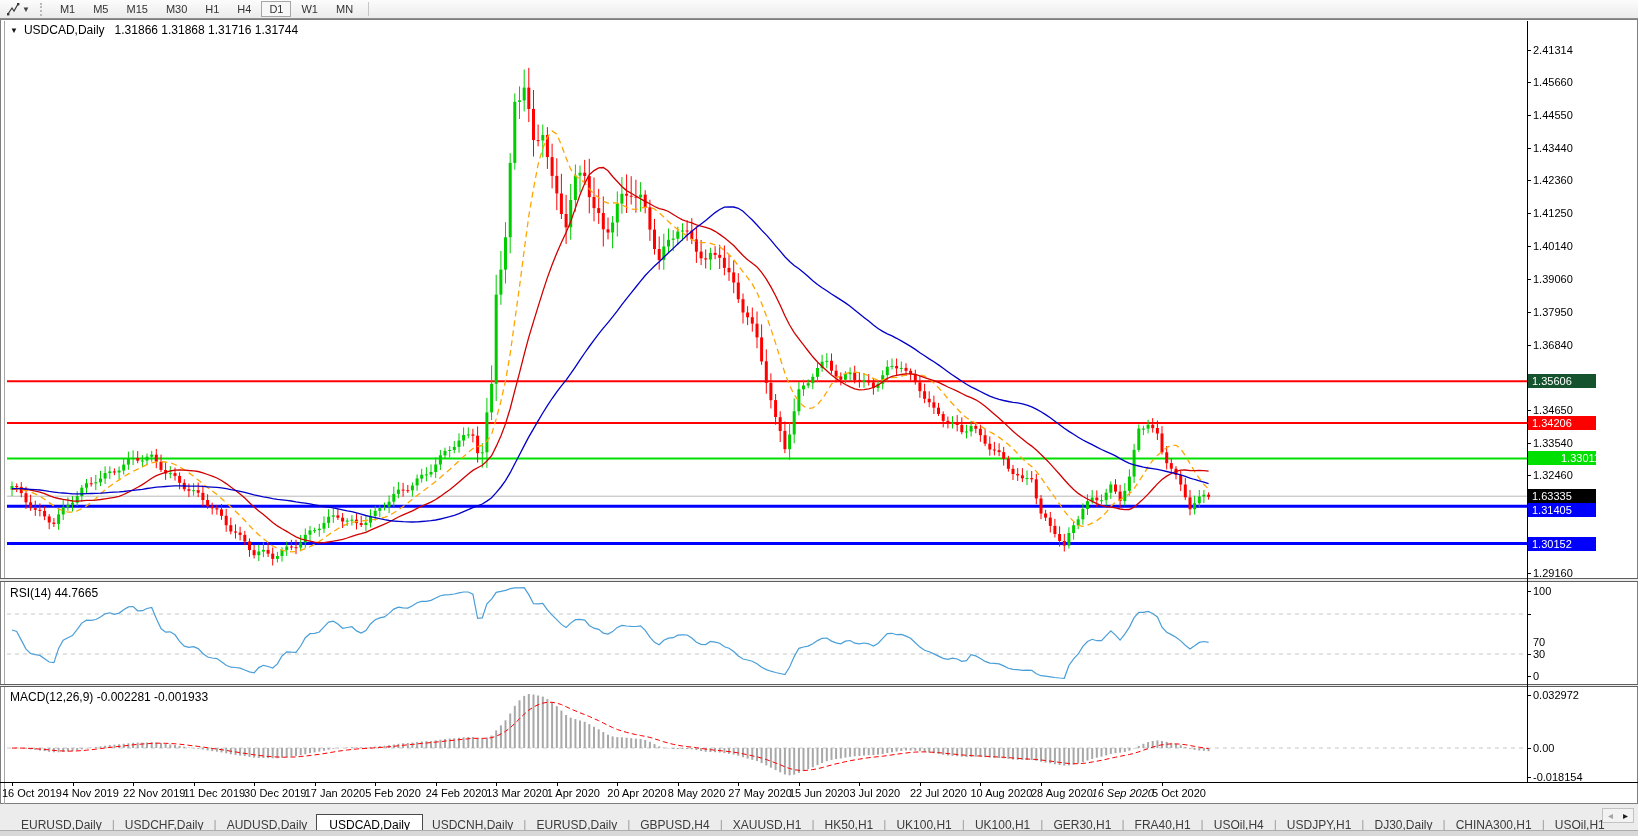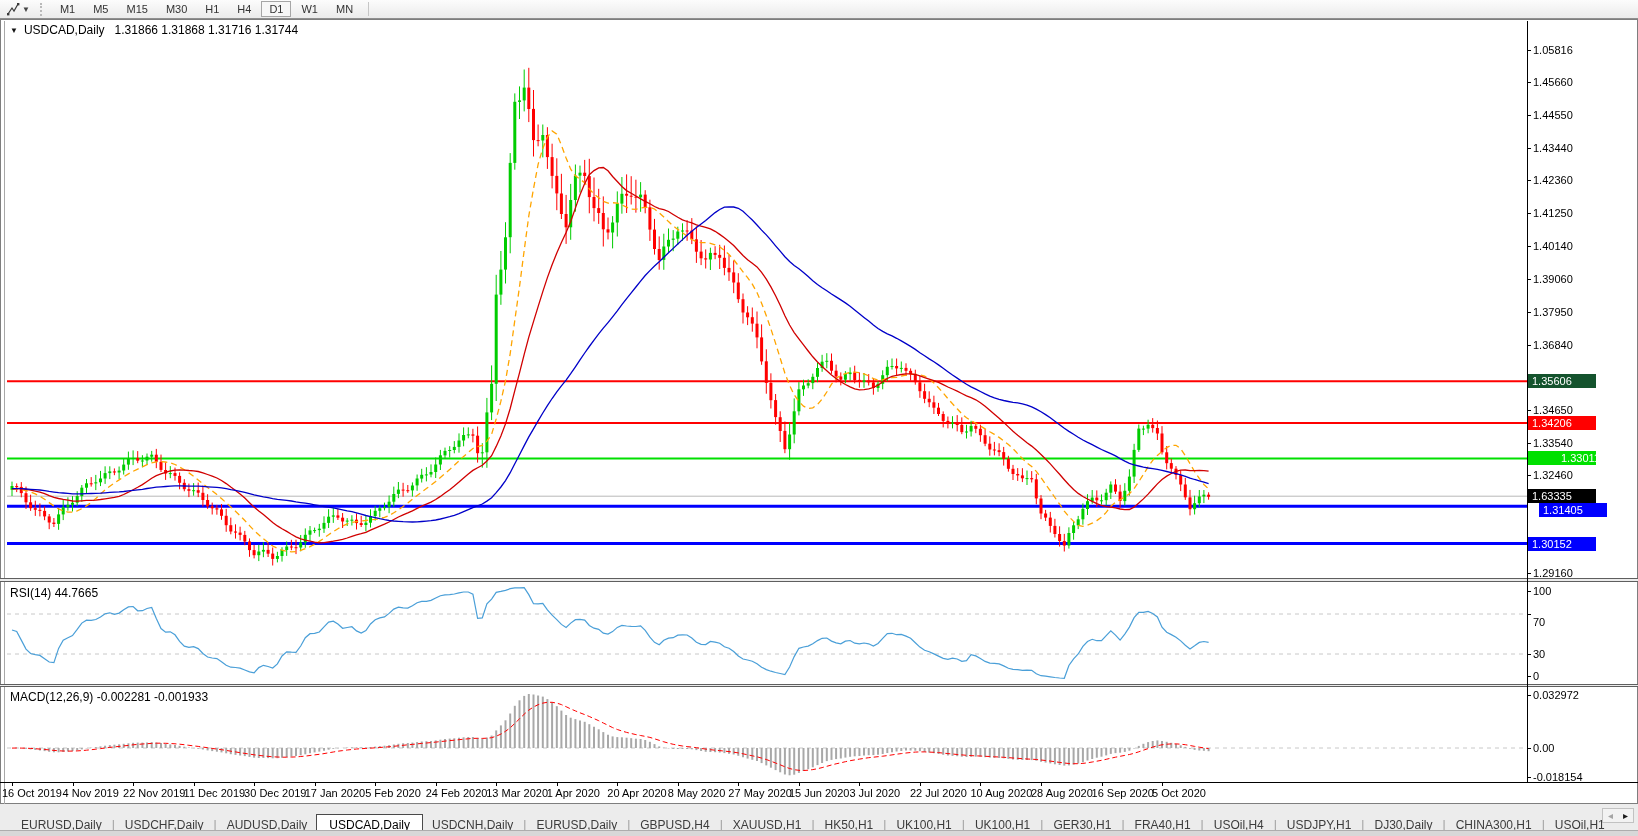--- a/index.html
+++ b/index.html
@@ -899,21 +899,21 @@
         <line x1="1201.6" x2="1201.6" y1="62.0" y2="65.2" stroke="#a8a8a8" stroke-width="2"></line>
       </g>
       <polyline fill="none" stroke="#FF0000" stroke-width="1" stroke-dasharray="5 3" points="5.0,62.1 9.7,62.0 14.3,62.1 19.0,62.2 23.6,62.4 28.3,62.7 32.9,63.1 37.6,63.5 42.2,63.9 46.9,64.4 51.6,64.8 56.2,65.0 60.9,65.1 65.5,65.1 70.2,64.9 74.8,64.6 79.5,64.2 84.2,63.7 88.8,63.2 93.5,62.6 98.1,62.0 102.8,61.4 107.4,60.9 112.1,60.4 116.7,59.9 121.4,59.4 126.1,58.8 130.7,58.4 135.4,58.0 140.0,57.7 144.7,57.4 149.3,57.2 154.0,57.2 158.6,57.3 163.3,57.5 168.0,57.8 172.6,58.2 177.3,58.7 181.9,59.3 186.6,59.9 191.2,60.4 195.9,61.1 200.6,61.7 205.2,62.4 209.9,63.1 214.5,63.7 219.2,64.4 223.8,65.2 228.5,65.9 233.1,66.7 237.8,67.4 242.5,68.1 247.1,68.8 251.8,69.4 256.4,69.9 261.1,70.4 265.7,70.8 270.4,71.0 275.0,71.2 279.7,71.2 284.4,71.1 289.0,70.9 293.7,70.5 298.3,70.1 303.0,69.5 307.6,68.9 312.3,68.3 317.0,67.6 321.6,66.8 326.3,66.0 330.9,65.2 335.6,64.6 340.2,64.0 344.9,63.5 349.5,63.0 354.2,62.7 358.9,62.4 363.5,62.2 368.2,61.8 372.8,61.5 377.5,61.1 382.1,60.8 386.8,60.3 391.4,59.8 396.1,59.3 400.8,58.8 405.4,58.4 410.1,57.9 414.7,57.4 419.4,57.0 424.0,56.6 428.7,56.1 433.4,55.6 438.0,55.1 442.7,54.6 447.3,54.2 452.0,53.7 456.6,53.2 461.3,52.8 465.9,52.4 470.6,52.3 475.3,52.4 479.9,52.2 484.6,51.7 489.2,50.2 493.9,48.1 498.5,45.3 503.2,41.8 507.8,37.4 512.5,32.8 517.2,28.2 521.8,24.1 526.5,21.0 531.1,18.7 535.8,17.1 540.4,16.3 545.1,16.3 549.8,17.1 554.4,18.6 559.1,20.7 563.7,22.9 568.4,24.9 573.0,26.8 577.7,28.6 582.3,30.5 587.0,32.6 591.7,34.7 596.3,37.0 601.0,39.3 605.6,41.6 610.3,43.5 614.9,45.0 619.6,46.4 624.2,47.5 628.9,48.6 633.6,49.5 638.2,50.4 642.9,51.4 647.5,52.8 652.2,54.3 656.8,55.8 661.5,57.1 666.2,58.3 670.8,59.2 675.5,60.0 680.1,60.6 684.8,61.1 689.4,61.7 694.1,62.4 698.7,63.1 703.4,63.7 708.1,64.2 712.7,64.6 717.4,65.1 722.0,65.6 726.7,66.2 731.3,66.9 736.0,67.8 740.6,68.8 745.3,69.8 750.0,70.8 754.6,72.1 759.3,73.5 763.9,75.2 768.6,77.0 773.2,78.8 777.9,80.8 782.6,82.5 787.2,83.7 791.9,84.3 796.5,84.5 801.2,84.2 805.8,83.6 810.5,82.7 815.1,81.6 819.8,80.3 824.5,79.0 829.1,77.8 833.8,76.8 838.4,75.7 843.1,74.7 847.7,73.9 852.4,73.1 857.0,72.4 861.7,71.7 866.4,71.2 871.0,70.7 875.7,70.2 880.3,69.6 885.0,68.9 889.6,68.2 894.3,67.6 899.0,67.0 903.6,66.5 908.3,66.1 912.9,65.9 917.6,65.9 922.2,66.1 926.9,66.3 931.5,66.6 936.2,67.1 940.9,67.6 945.5,68.0 950.2,68.5 954.8,68.9 959.5,69.3 964.1,69.6 968.8,69.9 973.4,70.0 978.1,70.3 982.8,70.5 987.4,70.8 992.1,71.0 996.7,71.3 1001.4,71.6 1006.0,72.0 1010.7,72.3 1015.4,72.7 1020.0,73.0 1024.7,73.2 1029.3,73.5 1034.0,74.0 1038.6,74.5 1043.3,75.1 1047.9,75.7 1052.6,76.4 1057.3,77.0 1061.9,77.5 1066.6,77.7 1071.2,77.7 1075.9,77.4 1080.5,76.8 1085.2,76.0 1089.8,75.2 1094.5,74.3 1099.2,73.3 1103.8,72.2 1108.5,71.2 1113.1,70.3 1117.8,69.4 1122.4,68.5 1127.1,67.3 1131.8,65.8 1136.4,64.2 1141.1,62.6 1145.7,61.1 1150.4,59.7 1155.0,58.8 1159.7,58.2 1164.3,57.9 1169.0,57.9 1173.7,58.2 1178.3,58.7 1183.0,59.5 1187.6,60.4 1192.3,61.2 1196.9,61.9 1201.6,62.6"></polyline>
     </svg>
 
   <div id="timeaxisline"></div>
   <div id="vaxisline"></div>
 
   <div id="axes">
       <div class="axtick" style="top: 49.997px;"></div>
-      <div class="axlbl" style="top: 43.997px;">1.05816</div>
+      <div class="axlbl" style="top: 43.997px;">2.41314</div>
       <div class="axtick" style="top: 82.1303px;"></div>
       <div class="axlbl" style="top: 76.1303px;">1.45660</div>
       <div class="axtick" style="top: 115.156px;"></div>
       <div class="axlbl" style="top: 109.156px;">1.44550</div>
       <div class="axtick" style="top: 148.182px;"></div>
       <div class="axlbl" style="top: 142.182px;">1.43440</div>
       <div class="axtick" style="top: 180.315px;"></div>
       <div class="axlbl" style="top: 174.315px;">1.42360</div>
       <div class="axtick" style="top: 213.341px;"></div>
       <div class="axlbl" style="top: 207.341px;">1.41250</div>
@@ -929,36 +929,36 @@
       <div class="axlbl" style="top: 403.711px;">1.34650</div>
       <div class="axtick" style="top: 442.737px;"></div>
       <div class="axlbl" style="top: 436.737px;">1.33540</div>
       <div class="axtick" style="top: 474.871px;"></div>
       <div class="axlbl" style="top: 468.871px;">1.32460</div>
       <div class="axtick" style="top: 573.056px;"></div>
       <div class="axlbl" style="top: 567.056px;">1.29160</div>
       <div class="axtick" style="top: 591px;"></div>
       <div class="axlbl" style="top: 585px;">100</div>
       <div class="axtick" style="top: 614px;"></div>
-      <div class="axlbl" style="top: 616px; text-align: center;">70</div>
+      <div class="axlbl" style="top: 636px; text-align: center;">70</div>
       <div class="axtick" style="top: 654px;"></div>
       <div class="axlbl" style="top: 648px;">30</div>
       <div class="axtick" style="top: 676px;"></div>
       <div class="axlbl" style="top: 670px;">0</div>
       <div class="axtick" style="top: 695px;"></div>
       <div class="axlbl" style="top: 689px;">0.032972</div>
       <div class="axtick" style="top: 748px;"></div>
       <div class="axlbl" style="top: 742px;">0.00</div>
       <div class="axtick" style="top: 777.355px;"></div>
       <div class="axlbl" style="top: 771.355px;">-0.018154</div>
       <div class="plbl" style="top: 374.267px; background: #14532d;">1.35606</div>
       <div class="plbl" style="top: 415.922px; background: rgb(255, 0, 0);">1.34206</div>
       <div class="plbl" style="top: 451.477px; background: rgb(0, 224, 0); padding-left: 33px;">1.33011</div>
       <div class="plbl" style="top: 489.174px; background: rgb(0, 0, 0);">1.63335</div>
-      <div class="plbl" style="top: 503.174px; background: rgb(0, 0, 255); margin-left: 11px;">1.31405</div>
+      <div class="plbl" style="top: 503.174px; background: rgb(0, 0, 255);">1.31405</div>
       <div class="plbl" style="top: 536.541px; background: rgb(0, 0, 255);">1.30152</div>
       <div class="dtick" style="left: 12px;"></div>
       <div class="dlbl" style="left: 2px;">16 Oct 2019</div>
       <div class="dtick" style="left: 72.53px;"></div>
       <div class="dlbl" style="left: 62.53px;">4 Nov 2019</div>
       <div class="dtick" style="left: 133.06px;"></div>
       <div class="dlbl" style="left: 123.06px;">22 Nov 2019</div>
       <div class="dtick" style="left: 193.59px;"></div>
       <div class="dlbl" style="left: 183.59px;">11 Dec 2019</div>
       <div class="dtick" style="left: 254.12px;"></div>
@@ -983,21 +983,21 @@
       <div class="dlbl" style="left: 788.89px;">15 Jun 2020</div>
       <div class="dtick" style="left: 859.42px;"></div>
       <div class="dlbl" style="left: 849.42px;">3 Jul 2020</div>
       <div class="dtick" style="left: 919.95px;"></div>
       <div class="dlbl" style="left: 909.95px;">22 Jul 2020</div>
       <div class="dtick" style="left: 980.48px;"></div>
       <div class="dlbl" style="left: 970.48px;">10 Aug 2020</div>
       <div class="dtick" style="left: 1041.01px;"></div>
       <div class="dlbl" style="left: 1031.01px;">28 Aug 2020</div>
       <div class="dtick" style="left: 1101.54px;"></div>
-      <div class="dlbl" style="left: 1091.54px;">16 Sep 2020</div>
+      <div class="dlbl" style="left: 1091.54px; font-style: italic;">16 Sep 2020</div>
       <div class="dtick" style="left: 1162.07px;"></div>
       <div class="dlbl" style="left: 1152.07px;">5 Oct 2020</div>
     </div>
 
   <div id="tabbar">
       <div class="tab">EURUSD,Daily</div>
       <span class="tabsep">|</span>
       <div class="tab">USDCHF,Daily</div>
       <span class="tabsep">|</span>
       <div class="tab">AUDUSD,Daily</div>

